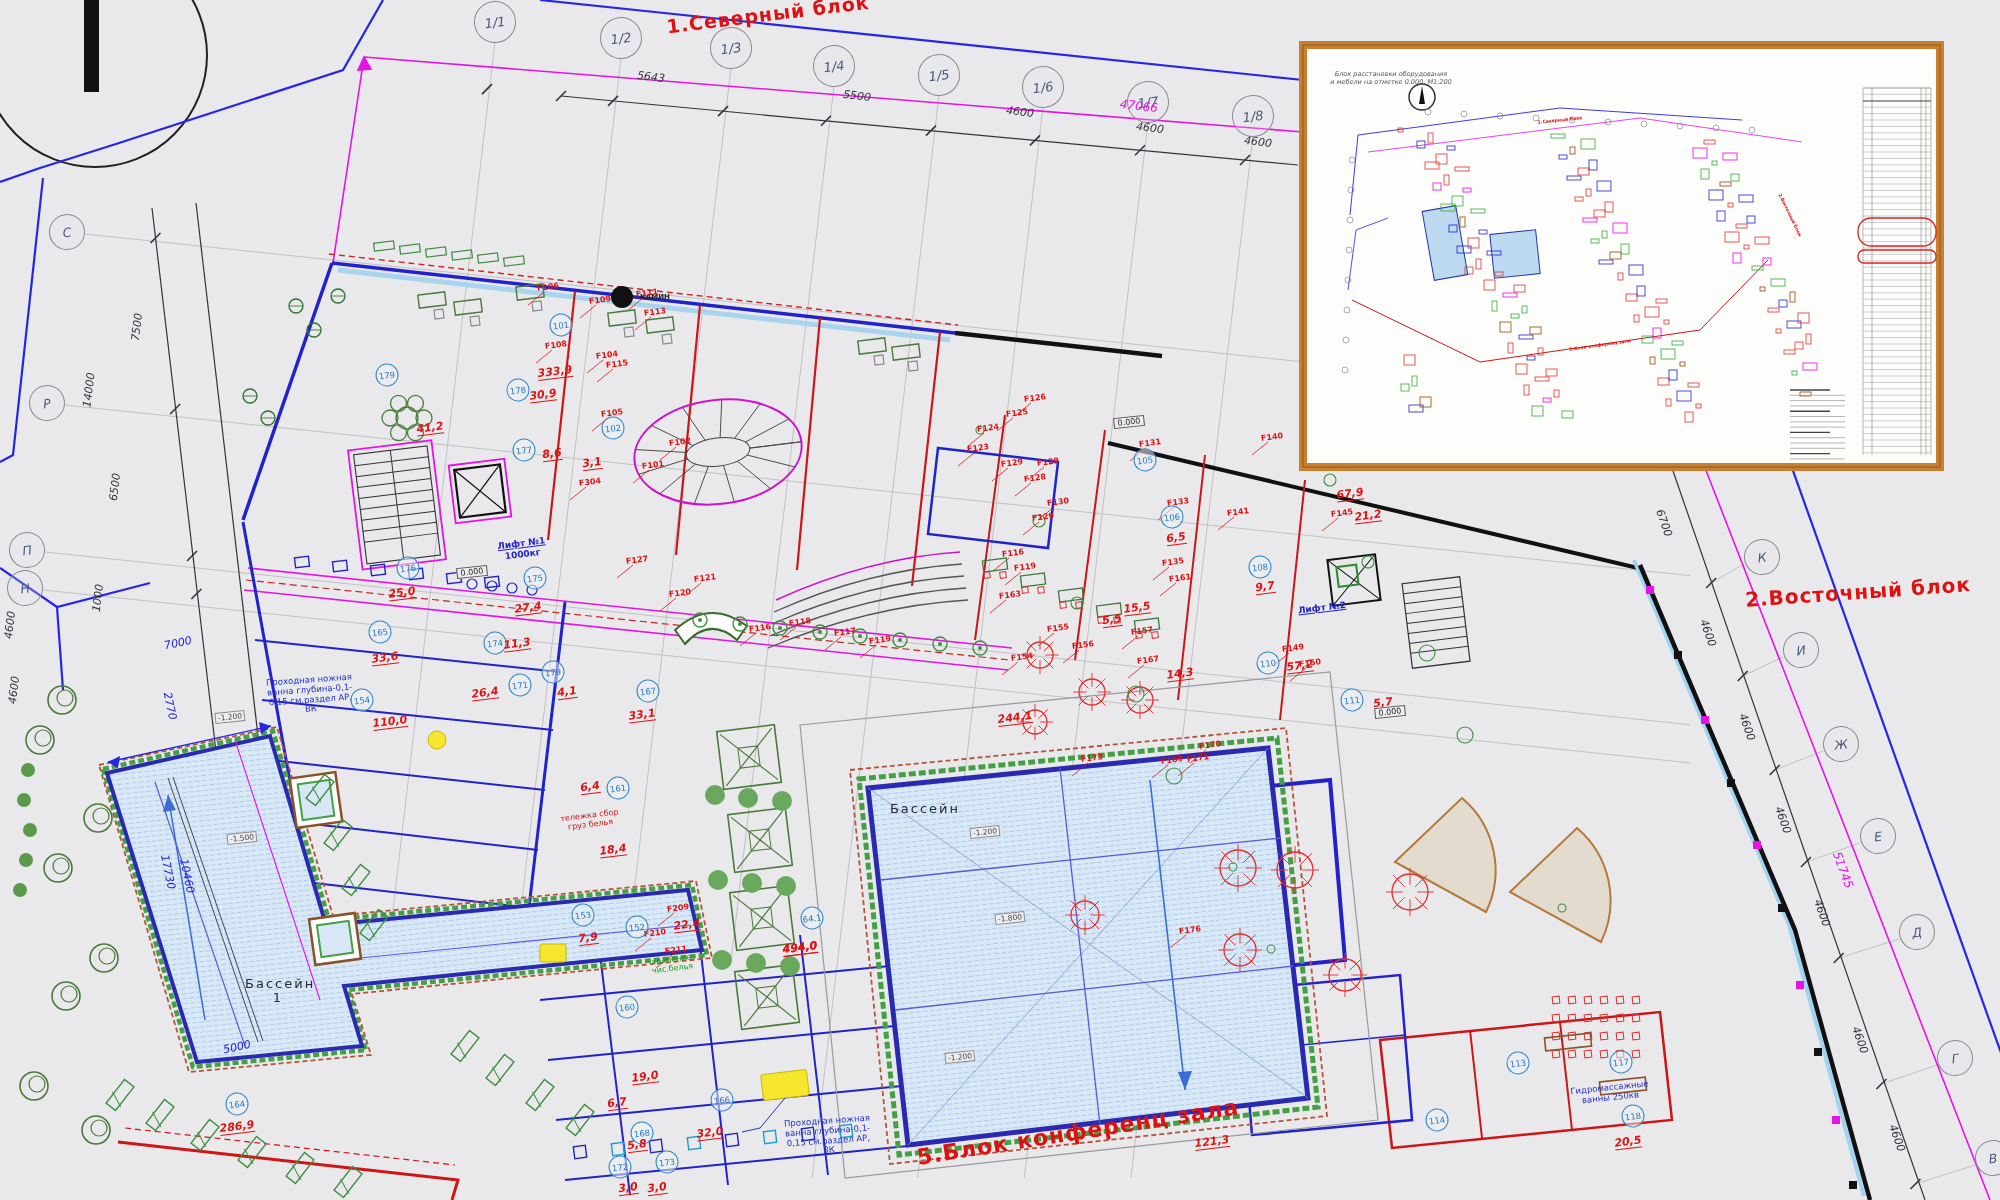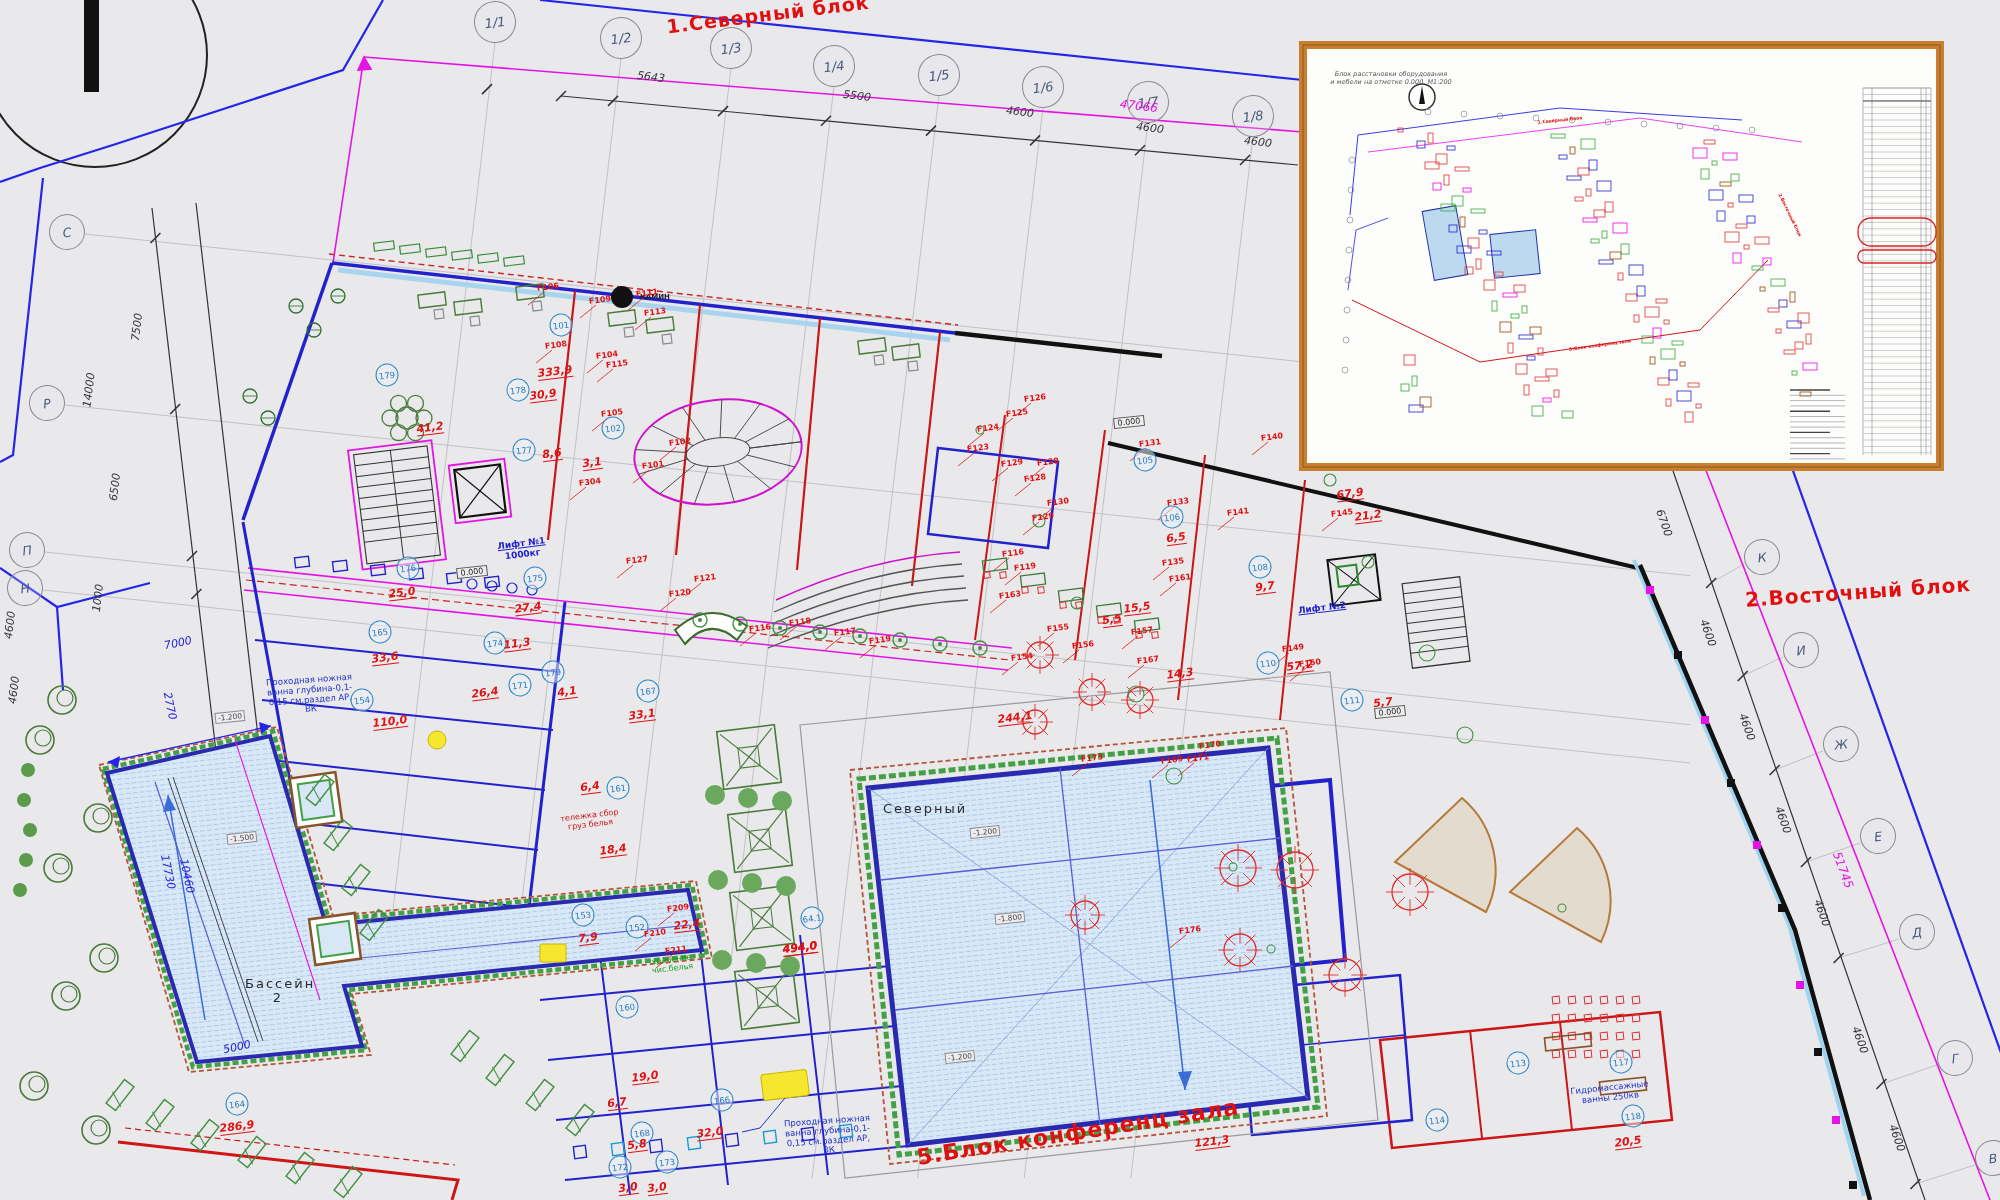--- a/index.html
+++ b/index.html
@@ -915,22 +915,22 @@
           <line x1="1790" y1="458.9" x2="1845" y2="458.9" stroke="#9a9a9e" stroke-width="0.7"></line>
         </g>
     </g>
   </svg>
 
   <div id="labels">
     <div class="lab title t-north">1.Северный блок</div>
     <div class="lab title t-east">2.Восточный блок</div>
     <div class="lab title t-conf">5.Блок конференц зала</div>
 
-    <div class="lab pool-lab p-main">Северный</div>
-    <div class="lab pool-lab p-two">Бассейн 2</div>
+    <div class="lab pool-lab p-main">Бассейн</div>
+    <div class="lab pool-lab p-two">Бассейн 1</div>
 
     <div class="lab lift l-1"><span class="u">Лифт №1</span><br>
       <span>1000кг</span></div>
     <div class="lab lift l-2"><span class="u">Лифт №2</span></div>
 
     <div class="lab note n-foot1">Проходная ножная ванна глубина-0,1-0,15 см.раздел АР, ВК</div>
     <div class="lab note n-foot2">Проходная ножная ванна глубина-0,1-0,15 см.раздел АР, ВК</div>
     <div class="lab note n-laundry">тележка сбор груз белья</div>
     <div class="lab note n-linen">хранение чис.белья</div>
     <div class="lab note n-hydro">Гидромассажные ванны 250кв</div>

